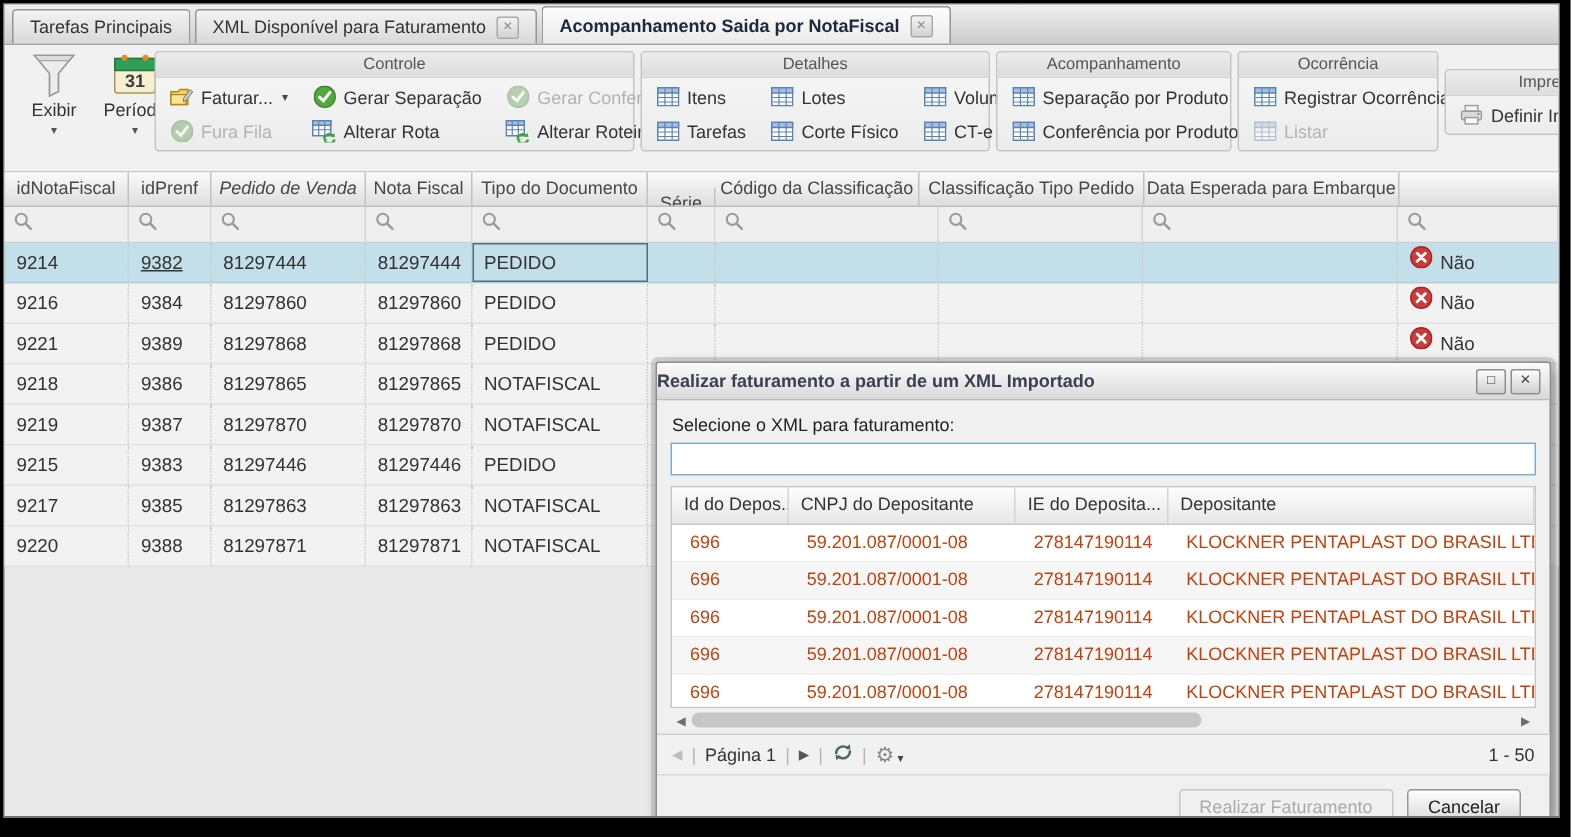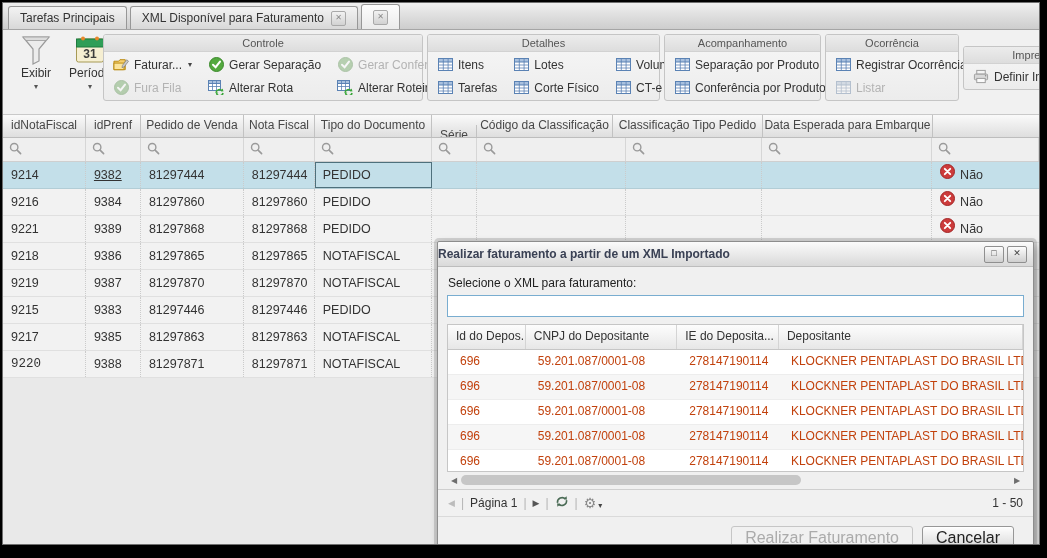--- a/index.html
+++ b/index.html
@@ -54,38 +54,39 @@
   #mscroll{height:14px;margin-top:1px;display:flex;align-items:center;background:#f0f0f0;}
   .scr-arrow{width:14px;text-align:center;font-size:8px;color:#6e6e6e;}
   #mscroll-track{flex:1;height:10px;position:relative;}
   #mscroll-thumb{position:absolute;left:0;top:0;height:10px;width:62%;background:#c6c6c6;border-radius:5px;}
   #mpager{height:26px;margin:2px -9px 0 -9px;background:#f1f1f1;border-top:1px solid #cfcfcf;border-bottom:1px solid #dadada;display:flex;align-items:center;padding:0 10px;font-size:12px;color:#333;}
   .pg-sep{color:#b5b5b5;margin:0 6px;}
   .pg-arrow{font-size:9px;color:#555;}
   .pg-arrow.disabled{color:#bcbcbc;}
   #pager-range{margin-left:auto;color:#333;}
   #modal-footer{display:flex;justify-content:flex-end;gap:9px;padding:9px 10px 0 0;}
-  .btn{height:24px;padding:0 13px;border:1px solid #979797;border-radius:3px;background:linear-gradient(#fefefe,#d7d7d7);font-size:16px;color:#222;font-family:"Liberation Sans",sans-serif;box-shadow:inset 0 1px 0 rgba(255,255,255,.9);}
+  .btn{height:24px;padding:0 13px;border:1px solid #979797;border-radius:3px;background:linear-gradient(#fefefe,#d7d7d7);font-size:12px;color:#222;font-family:"Liberation Sans",sans-serif;box-shadow:inset 0 1px 0 rgba(255,255,255,.9);}
   .btn.disabled{border-color:#c6c6c6;background:#f1f1f1;color:#ababab;box-shadow:none;}
   .gearcaret{font-size:8px;color:#444;margin-left:2px;}
   .gear{font-size:14px;color:#8a8a8a;}
 </style>
 </head>
 <body>
 
 <div id="app">
   <div id="tabbar">
       <div class="tab">
         <span>Tarefas Principais</span>
       </div>
       <div class="tab">
         <span>XML Disponível para Faturamento</span>
         <span class="tab-close">✕</span>
       </div>
       <div class="tab active">
+        <span>Acompanhamento Saida por NotaFiscal</span>
         <span class="tab-close">✕</span>
       </div>
     </div>
   <div id="toolbar">
       <div class="bigbtn" style="left: 8px;"><span class="bicon"><svg width="34" height="30" viewBox="0 0 34 30">
             <path d="M4 2 H30 L20 14 V26 l-6 3 V14 z" fill="#ececec" stroke="#9a9a9a" stroke-width="1.2"></path>
             <path d="M4 2 H30 L27 5.5 H7 z" fill="#dcdcdc" stroke="#9a9a9a" stroke-width="0.8"></path>
           </svg></span><span>Exibir</span><span class="caret">▾</span></div>
       <div class="bigbtn" style="left: 62px;"><span class="bicon"><svg width="30" height="29" viewBox="0 0 30 29">
             <rect x="1.5" y="4" width="27" height="23" rx="2" fill="#f6efd2" stroke="#a79a55"></rect>
@@ -328,21 +329,21 @@
             </span>
             <span>Definir Imp</span>
           </div>
         </div>
       </div>
     </div>
   <div id="grid">
       <div class="g-head">
         <div class="g-hcell" style="width: 83px;">idNotaFiscal</div>
         <div class="g-hcell" style="width: 55px;">idPrenf</div>
-        <div class="g-hcell" style="width: 103px;">Pedido de Venda</div>
+        <div class="g-hcell" style="width: 103px; font-style: italic;">Pedido de Venda</div>
         <div class="g-hcell" style="width: 71px;">Nota Fiscal</div>
         <div class="g-hcell" style="width: 117px;">Tipo do Documento</div>
         <div class="g-hcell" style="width: 45px; margin-top: 10px;">Série</div>
         <div class="g-hcell" style="width: 136px;">Código da Classificação</div>
         <div class="g-hcell" style="width: 150px;">Classificação Tipo Pedido</div>
         <div class="g-hcell" style="width: 170px;">Data Esperada para Embarque</div>
       </div>
       <div class="g-filter">
         <div class="g-fcell" style="width: 83px;">
           <span><svg width="13" height="13" viewBox="0 0 13 13">
@@ -525,21 +526,21 @@
         <div class="g-cell" style="width: 170px;"></div>
         <div class="g-cell" style="width: 107px; border-right: none;">
           <span><svg width="15" height="15" viewBox="0 0 15 15">
               <circle cx="7.5" cy="7.5" r="7" fill="#cc3b3b" stroke="#a32626"></circle>
               <path d="M4.8 4.8 L10.2 10.2 M10.2 4.8 L4.8 10.2" stroke="#fff" stroke-width="1.9" stroke-linecap="round"></path>
             </svg></span>
           <span>Não</span>
         </div>
       </div>
       <div class="g-row">
-        <div class="g-cell" style="width: 83px; font-family: Liberation Mono, monospace;">9220</div>
+        <div class="g-cell" style="width: 83px;">9220</div>
         <div class="g-cell" style="width: 55px;">9388</div>
         <div class="g-cell" style="width: 103px;">81297871</div>
         <div class="g-cell" style="width: 71px;">81297871</div>
         <div class="g-cell" style="width: 117px;">NOTAFISCAL</div>
         <div class="g-cell" style="width: 45px;"></div>
         <div class="g-cell" style="width: 150px;"></div>
         <div class="g-cell" style="width: 136px;"></div>
         <div class="g-cell" style="width: 170px;"></div>
         <div class="g-cell" style="width: 107px; border-right: none;">
           <span><svg width="15" height="15" viewBox="0 0 15 15">

